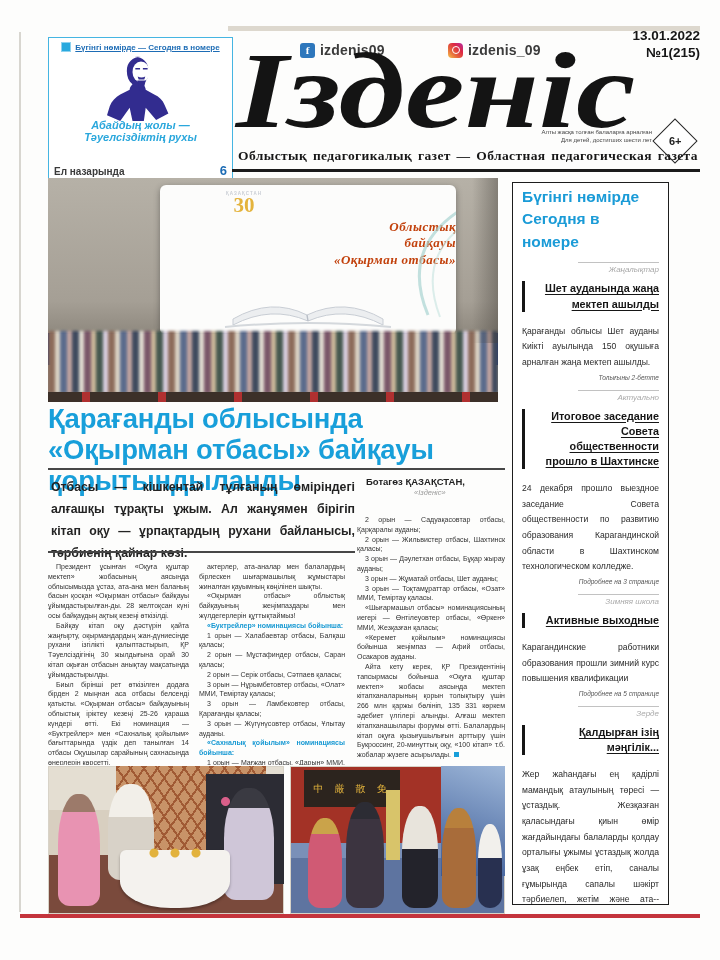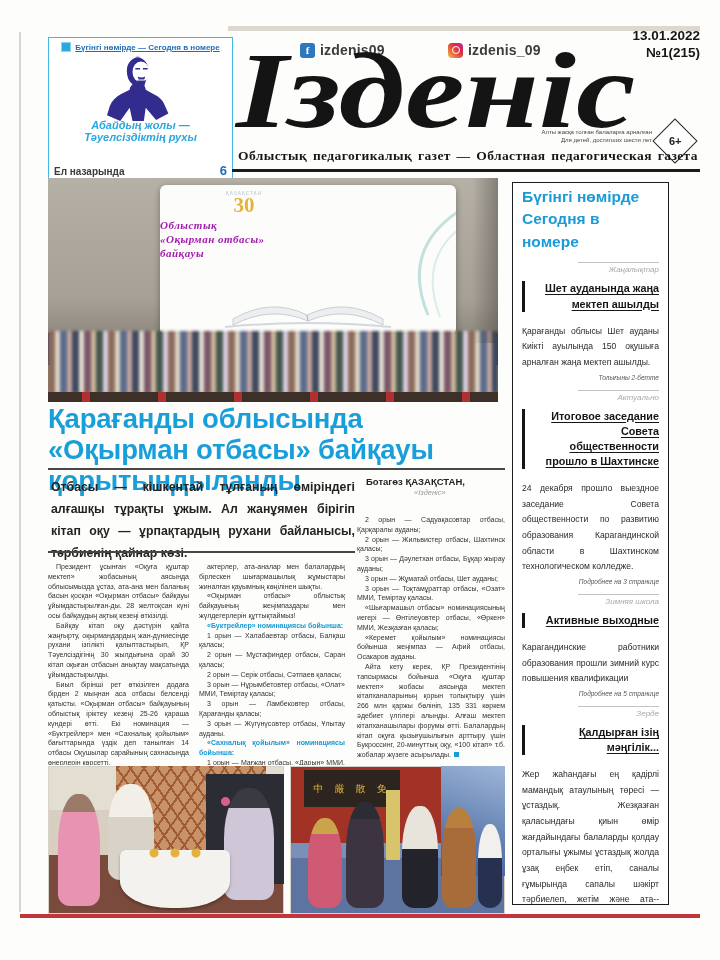--- a/index.html
+++ b/index.html
@@ -41,23 +41,23 @@
   .subtitle{left:238px;top:148px;width:462px;font-family:"Liberation Serif","DejaVu Serif",serif;font-weight:bold;font-size:13.5px;letter-spacing:.4px;word-spacing:2px;color:#171717;white-space:nowrap;}
   .rule-mast{left:232px;top:169px;width:468px;height:3px;background:#1b1b1b;}
   
   .hero{left:48px;top:178px;width:450px;height:224px;overflow:hidden;background:linear-gradient(180deg,#b6b1a7 0%,#a59f95 55%,#8e887e 70%);}
   .hero-right-shade{position:absolute;right:0;top:0;width:26px;height:165px;background:linear-gradient(90deg,rgba(0,0,0,0),rgba(70,66,60,.45));}
   .screen{position:absolute;left:112px;top:7px;width:296px;height:150px;background:#fcfcfb;border-radius:6px;box-shadow:0 2px 6px rgba(40,40,40,.45);overflow:hidden;}
   .swoosh{position:absolute;right:-8px;top:18px;}
   .k30{position:absolute;left:66px;top:6px;text-align:center;color:#e4b33c;}
   .k30-word{font-size:4.5px;letter-spacing:1px;font-weight:bold;color:#c9cdd4;}
   .k30-num{font-size:21px;font-weight:bold;line-height:.95;font-family:"Liberation Serif",serif;}
-  .screen-title{position:absolute;left:0;right:0;top:34px;text-align:left;
+  .screen-title{position:absolute;left:0;right:0;top:34px;text-align:right;
     font-family:"Liberation Serif","DejaVu Serif",serif;font-style:italic;font-weight:bold;
-    font-size:11px;line-height:1.25;color:#a21caf;letter-spacing:.5px;}
+    font-size:13px;line-height:1.25;color:#c2410c;letter-spacing:.5px;}
   .book{position:absolute;left:50%;bottom:4px;transform:translateX(-50%);}
   .led{position:absolute;left:0;right:0;top:155px;height:32px;
     background:#24356b;
     background-image:radial-gradient(circle at 12% 40%,rgba(228,80,120,.8) 0 2px,transparent 3px),
       radial-gradient(circle at 28% 70%,rgba(90,190,230,.8) 0 2px,transparent 3px),
       radial-gradient(circle at 47% 35%,rgba(240,240,255,.7) 0 2px,transparent 3px),
       radial-gradient(circle at 63% 65%,rgba(228,80,120,.8) 0 2px,transparent 3px),
       radial-gradient(circle at 81% 40%,rgba(90,190,230,.8) 0 2px,transparent 3px),
       radial-gradient(circle at 93% 70%,rgba(240,240,255,.7) 0 2px,transparent 3px);}
   .crowd{position:absolute;left:0;right:0;bottom:9px;height:62px;
@@ -179,22 +179,22 @@
 <div class="abs rule-mast"></div>
 
 <div class="abs hero">
   <div class="screen">
     <div class="k30">
       <div class="k30-word">ҚАЗАҚСТАН</div>
       <div class="k30-num">30</div>
     </div>
     <div class="screen-title">
       <div>Облыстық</div>
+      <div>байқауы</div>
       <div>«Оқырман отбасы»</div>
-      <div>байқауы</div>
     </div>
     <svg class="swoosh" width="120" height="120" viewBox="0 0 120 120">
       <path d="M118 6 C80 30 64 64 84 112" stroke="#a9d4d2" stroke-width="3" fill="none" opacity=".7"></path>
       <path d="M120 22 C92 42 80 72 96 114" stroke="#c4e2e0" stroke-width="2" fill="none" opacity=".6"></path>
     </svg>
     <svg class="book" width="170" height="42" viewBox="0 0 170 42">
       <path d="M10 30 Q48 8 84 26 Q122 8 160 30 L160 36 Q122 16 85 32 Q48 16 10 36 Z" fill="#eceef0" stroke="#c8cdd4" stroke-width="1"></path>
       <path d="M84 26 L85 32" stroke="#b8bec6" stroke-width="1.4"></path>
       <path d="M2 38 Q85 30 168 38" stroke="#d4d8dc" stroke-width="2" fill="none"></path>
     </svg>

